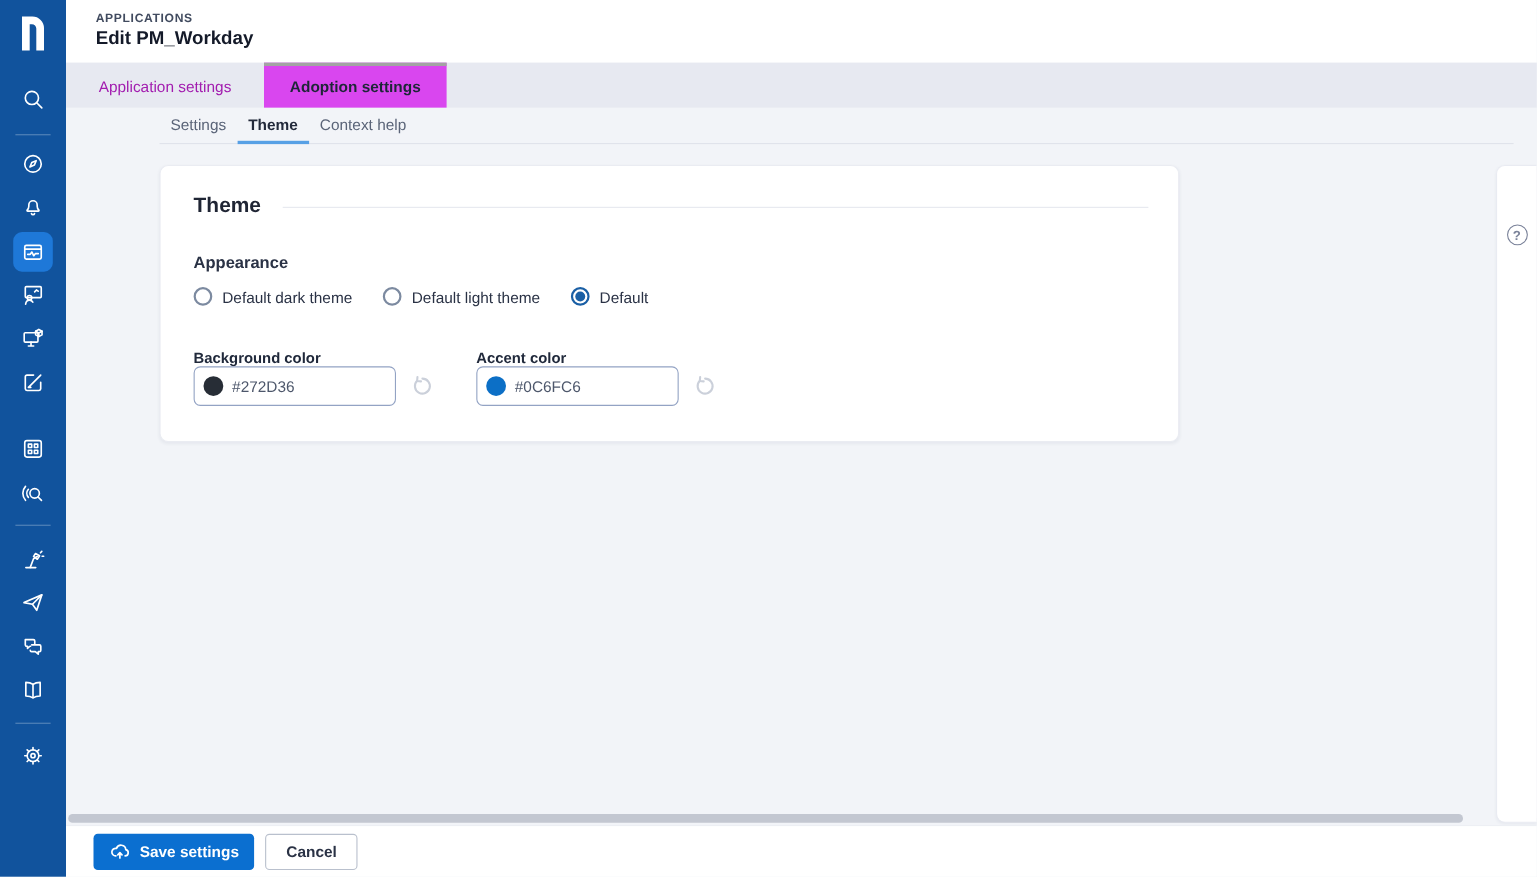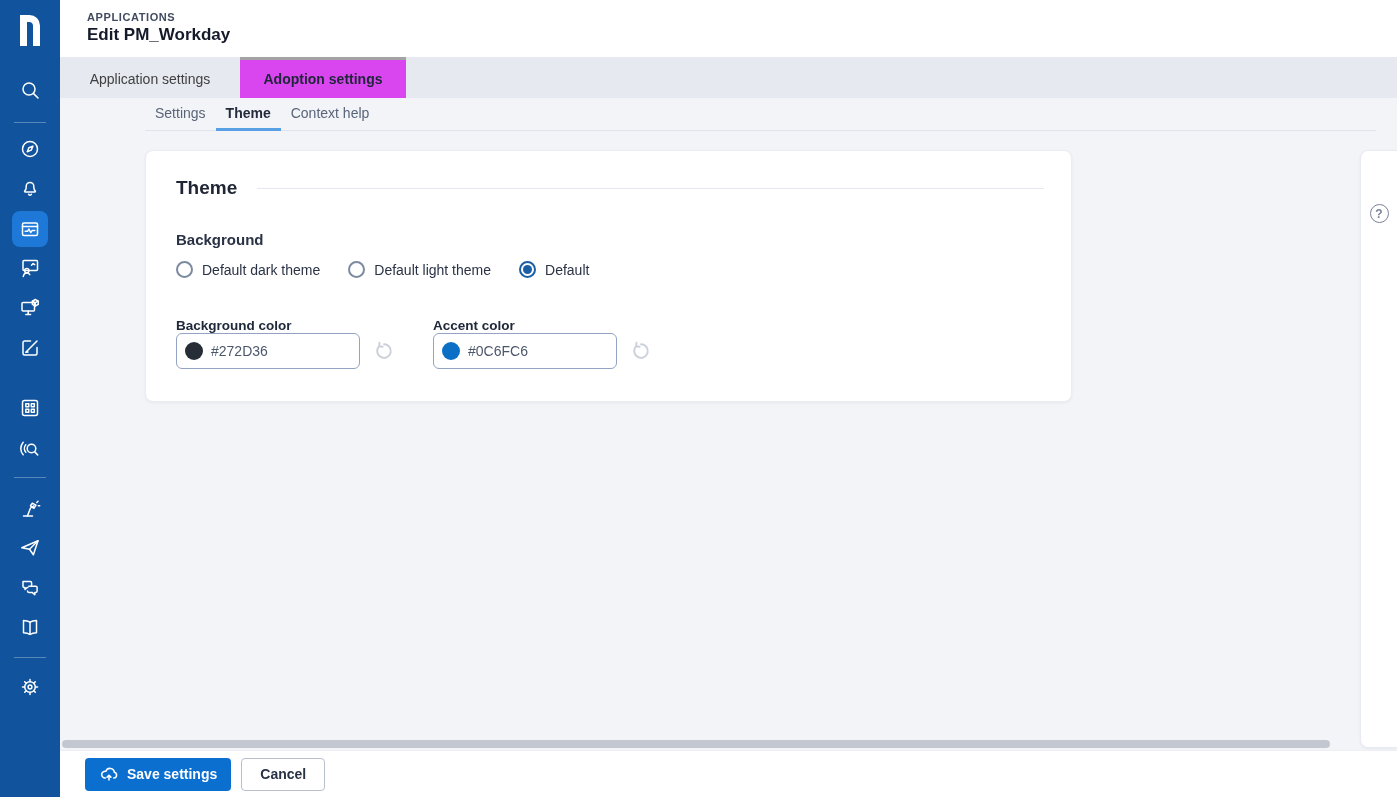--- a/index.html
+++ b/index.html
@@ -21,21 +21,21 @@
   
   .header { position:absolute; left:60px; top:0; right:0; height:57px; background:#FFFFFF; }
   .eyebrow { position:absolute; left:27px; top:11px; font-size:11px; font-weight:700;
     letter-spacing:.6px; color:#414B5F; }
   .page-title { position:absolute; left:27px; top:25px; font-size:17px; font-weight:700; color:#141A29; }
 
   
   .tabbar { position:absolute; left:60px; top:57px; right:0; height:41px;
     background:#E7E9F1; display:flex; }
   .tab { height:41px; display:flex; align-items:center; justify-content:center;
-    font-size:14px; color:#404040; border-top:3px solid transparent; cursor:pointer; }
+    font-size:14px; color:#a21caf; border-top:3px solid transparent; cursor:pointer; }
   .tab.t1 { width:180px; }
   .tab.t2 { width:166px; }
   .tab.t3 { width:120px; justify-content:flex-start; padding-left:29px; }
   .tab.active { background:#d946ef; border-top:3px solid #a3a3a3;
     color:#1E2638; font-weight:700; }
 
   
   .content { position:absolute; left:60px; top:98px; right:0; bottom:47px;
     background:#F2F4F8; }
   .subtabs { margin:0 21px 0 85px; height:33px; display:flex;
@@ -225,21 +225,21 @@
     <div class="subtab active">Theme</div>
     <div class="subtab">Context help</div>
   </div>
 
   <div class="card">
     <div class="card-head">
       <h2>Theme</h2>
       <div class="rule"></div>
     </div>
 
-    <div class="appearance-label">Background</div>
+    <div class="appearance-label">Appearance</div>
 
     <div class="radios">
       <div class="radio-item">
         <span class="radio-circle"></span>
         <span class="radio-label">Default dark theme</span>
       </div>
       <div class="radio-item">
         <span class="radio-circle"></span>
         <span class="radio-label">Default light theme</span>
       </div>

